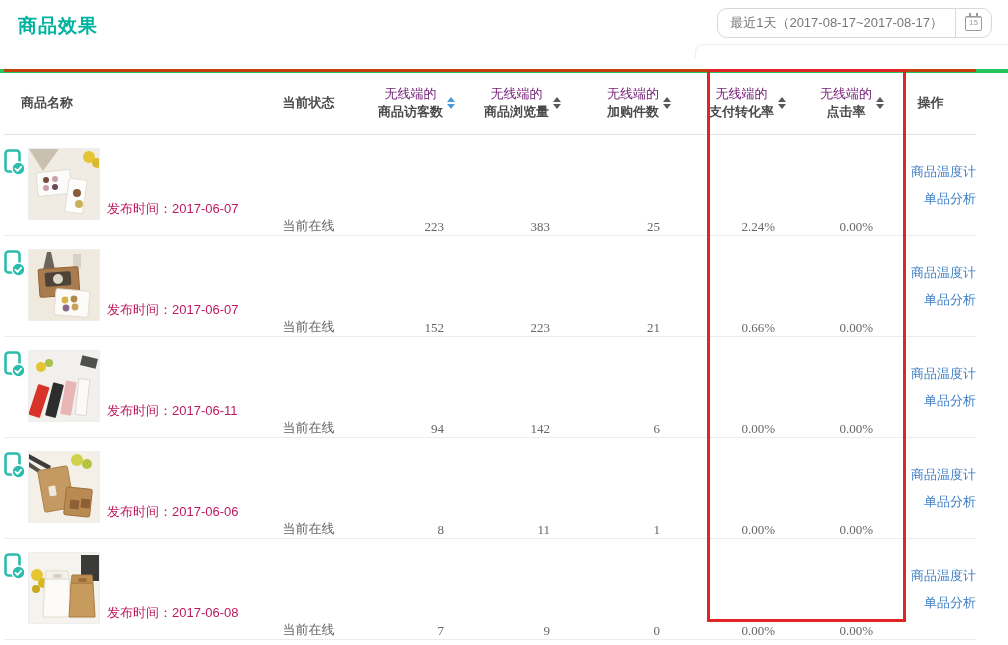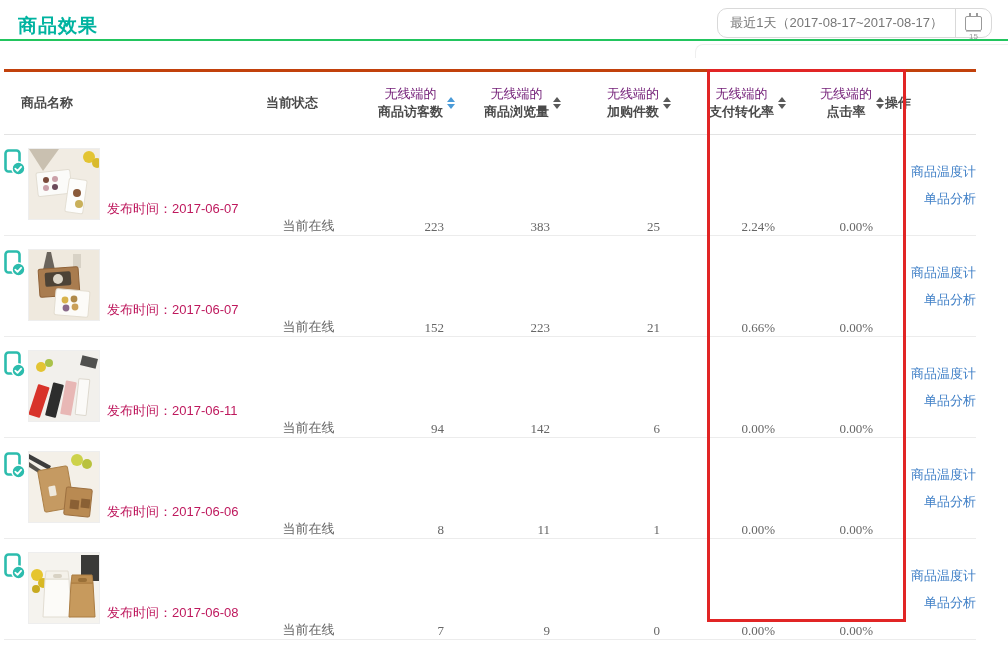--- a/index.html
+++ b/index.html
@@ -3,49 +3,49 @@
 <meta charset="utf-8">
 <style>
   * { margin:0; padding:0; box-sizing:border-box; }
   html,body { background:#fff; }
   body {
     width:1008px; height:645px; position:relative; overflow:hidden;
     font-family:"Liberation Sans","DejaVu Sans",sans-serif;
     font-size:13px; color:#666;
   }
   
-  .topbar { position:relative; height:41px; border-bottom:2px solid #22c55e; }
+  .topbar { position:relative; height:73px; border-bottom:4px solid #22c55e; }
   .page-title {
     position:absolute; left:18px; top:13px;
     font-size:19px; font-weight:bold; color:#00b3a0; letter-spacing:1px;
   }
   .date-picker {
     position:absolute; right:16px; top:8px; height:30px;
     display:flex; align-items:stretch;
     border:1px solid #d9d9d9; border-radius:10px; background:#fff; cursor:pointer;
   }
   .date-label { display:flex; align-items:center; padding:0 12px; color:#777; font-size:13px; white-space:nowrap; }
   .cal-btn { display:flex; align-items:center; justify-content:center; width:36px; border-left:1px solid #d9d9d9; }
   .cal { position:relative; width:17px; height:15px; border:1px solid #9a9a9a; border-radius:2px; display:block; }
   .cal i { position:absolute; top:-4px; width:2px; height:4px; background:#9a9a9a; }
   .cal i.t1 { left:3px; } .cal i.t2 { right:3px; }
-  .cal em { display:block; font-style:normal; font-size:8px; color:#9a9a9a; text-align:center; line-height:1; margin-top:14px; border-top:1px solid #c5c5c5; padding-top:1px; }
+  .cal em { display:block; font-style:normal; font-size:8px; color:#9a9a9a; text-align:center; line-height:1; margin-top:0; border-top:1px solid #c5c5c5; padding-top:1px; }
   .panel-edge {
     position:absolute; left:695px; right:0; top:44px; height:14px;
     border:1px solid #efefef; border-bottom:none; border-right:none;
     border-radius:8px 0 0 0; background:#fff;
   }
   
   .table { position:absolute; left:4px; top:69px; width:972px; border-top:3px solid #c2410c; }
   .thead { display:flex; align-items:center; height:63px; border-bottom:1px solid #e3e3e3; }
   .hcell { font-weight:bold; color:#4a4a4a; font-size:13px; }
   .c1 { width:262px; } .c2 { width:85px; } .c3 { width:105px; } .c4 { width:106px; }
   .c5 { width:110px; } .c6 { width:115px; } .c7 { width:98px; } .c8 { width:91px; }
   .hcell.c1 { padding-left:17px; }
-  .hcell.c2, .hcell.c8 { }
+  .hcell.c2, .hcell.c8 { text-align:center; }
   .sort-col { display:flex; align-items:center; justify-content:flex-end; padding-right:1px; }
   .two { display:flex; flex-direction:column; align-items:center; line-height:18px; }
   .two .pre { font-weight:normal; color:#701a75; }
   .sort { display:inline-flex; flex-direction:column; margin-left:4px; row-gap:2px; cursor:pointer; }
   .sort i { width:0; height:0; border-left:4px solid transparent; border-right:4px solid transparent; }
   .sort .up { border-bottom:5px solid #5a5a5a; }
   .sort .down { border-top:5px solid #5a5a5a; }
   .sort.active .up { border-bottom-color:#4a9bd8; }
   .sort.active .down { border-top-color:#4a9bd8; }
   

